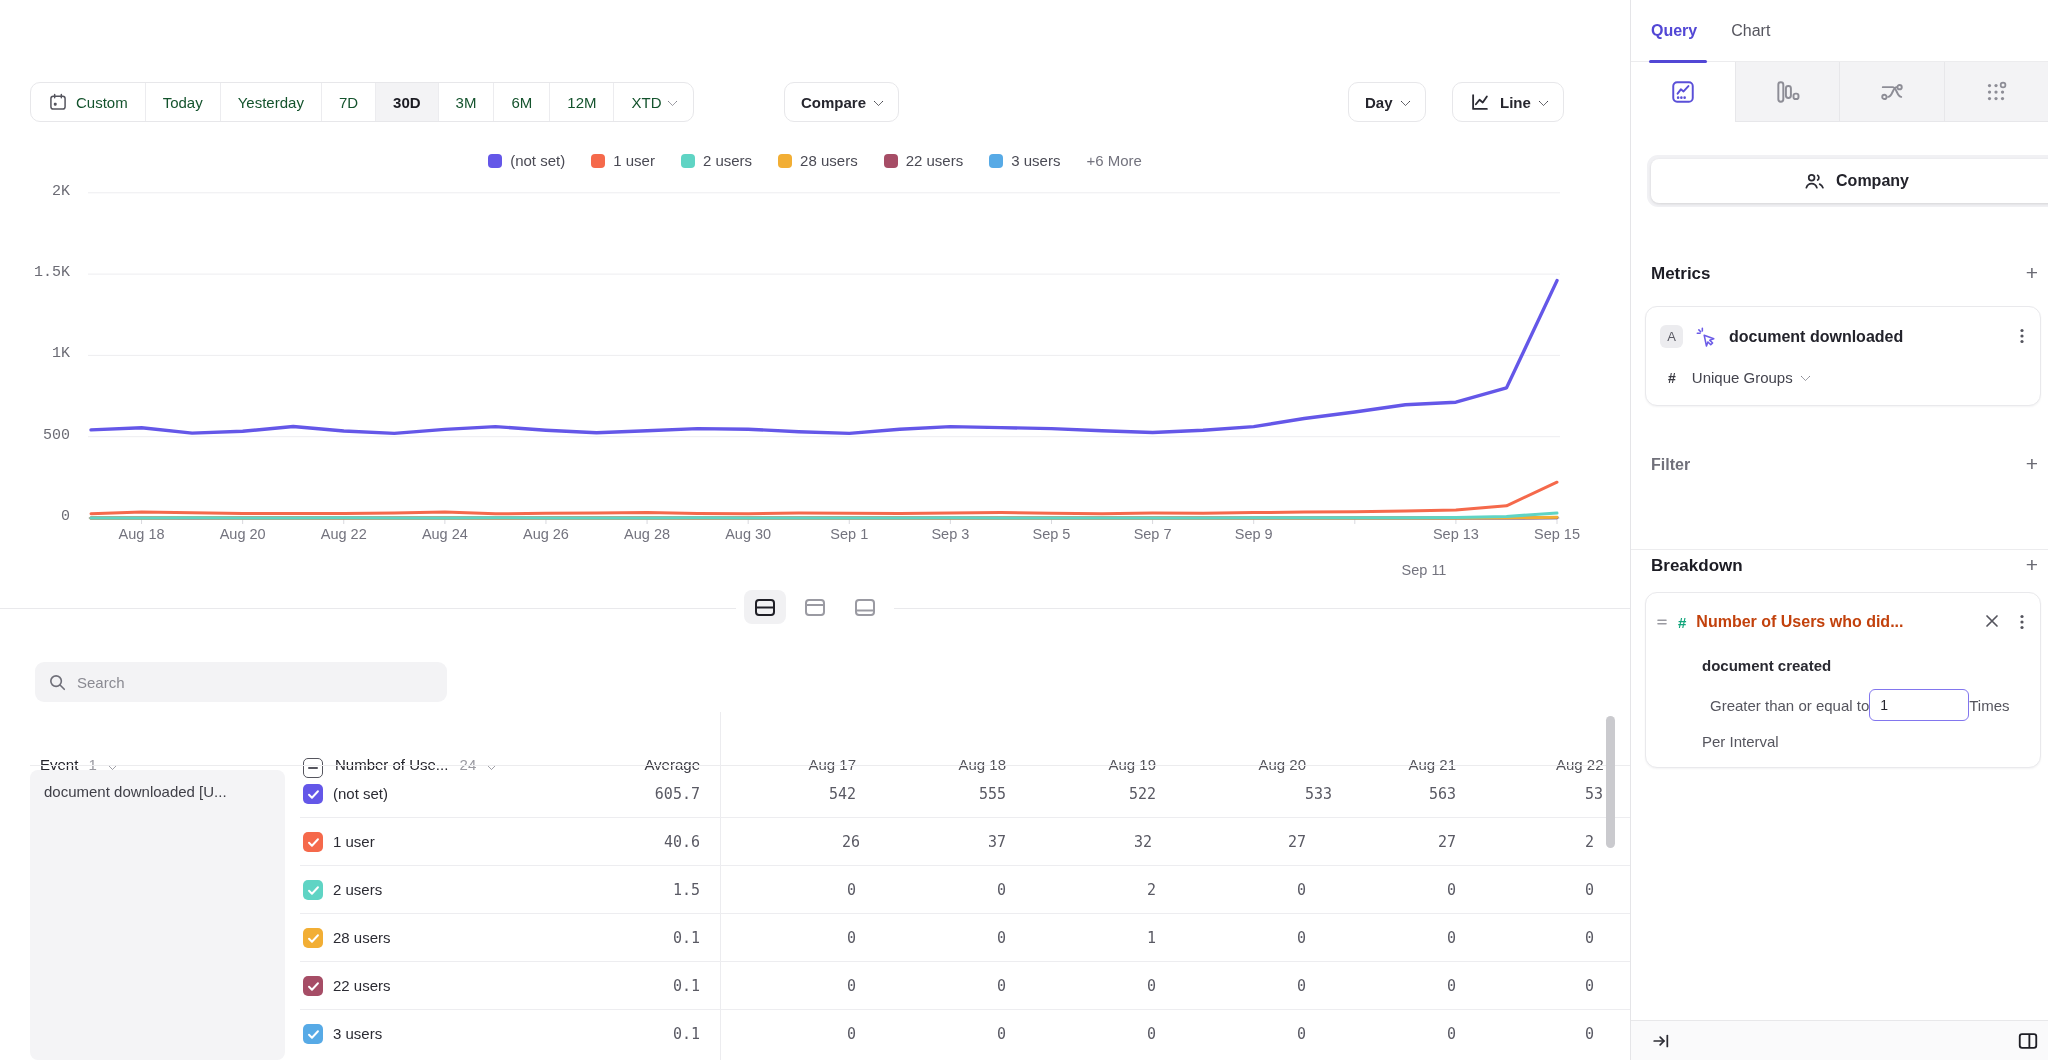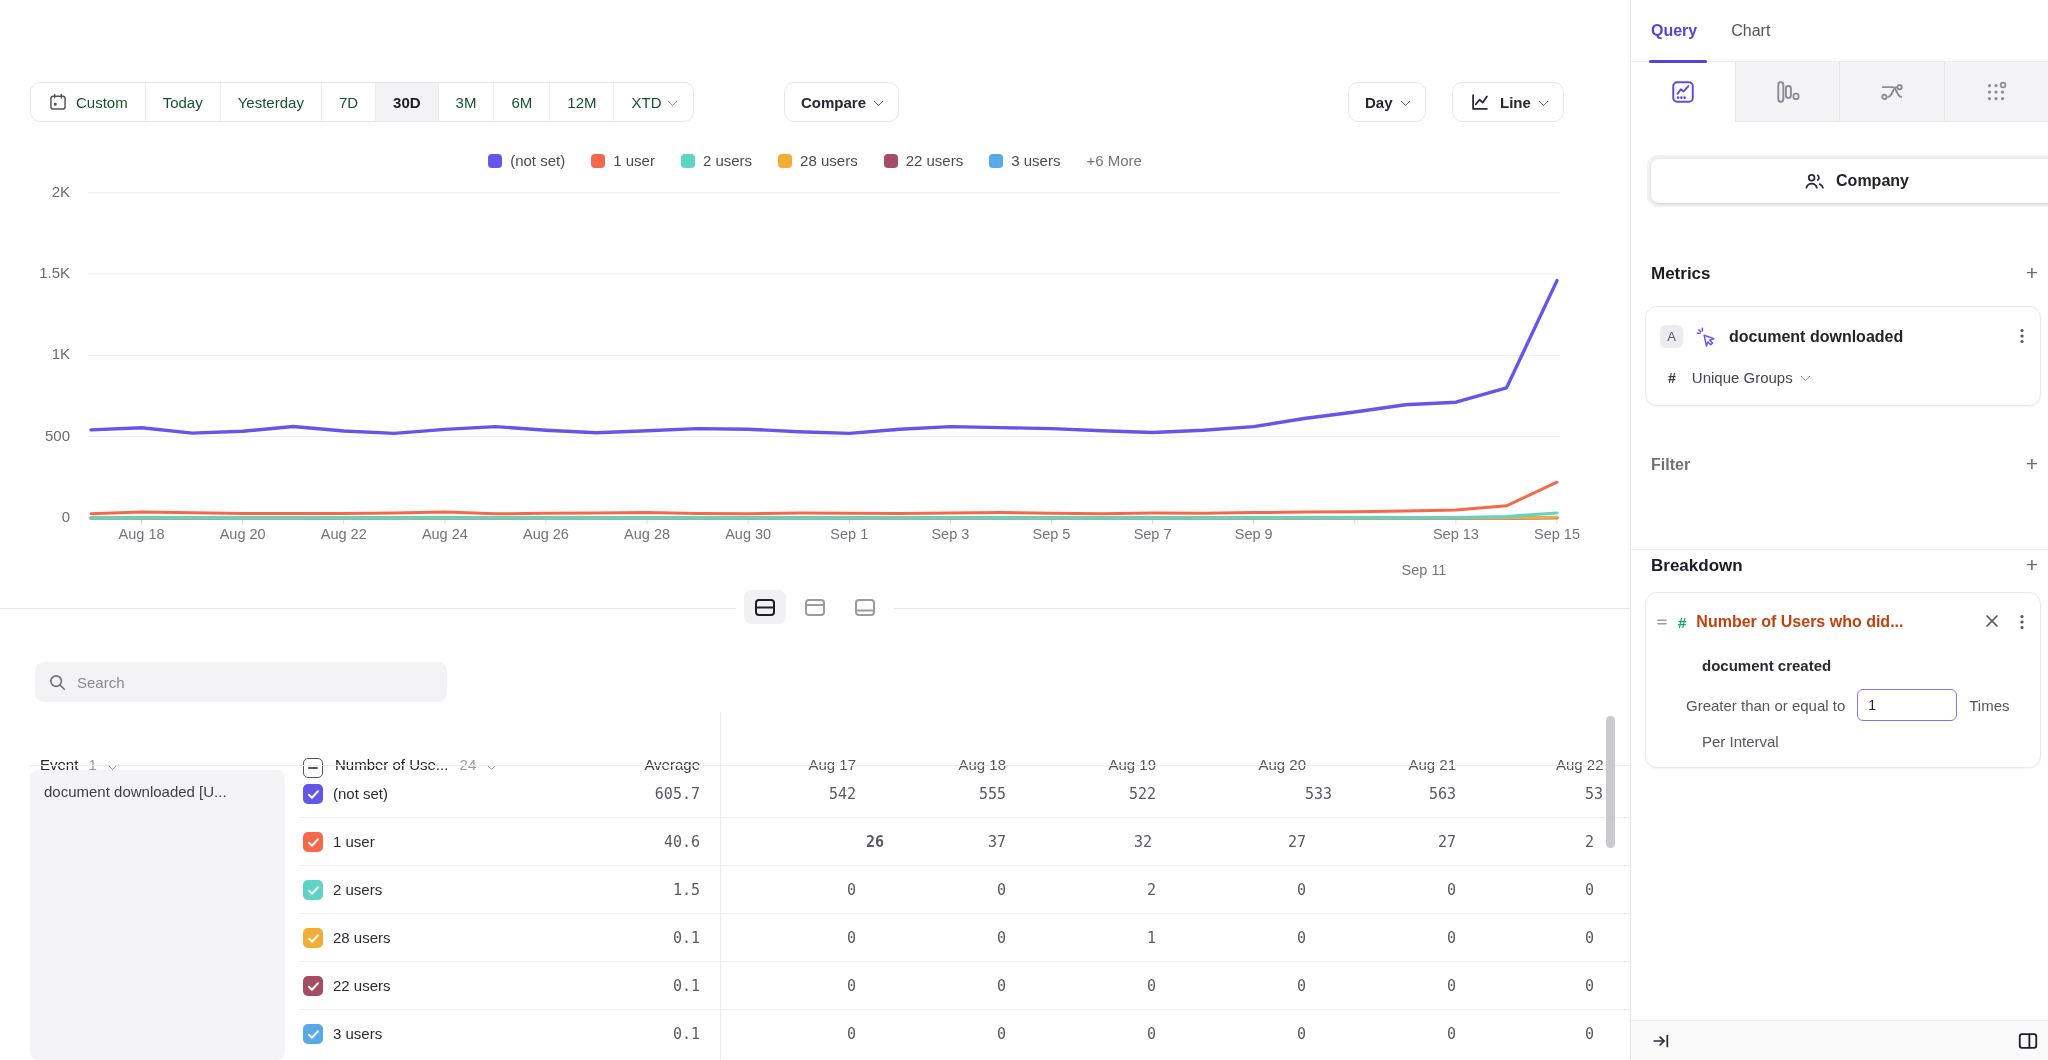--- a/index.html
+++ b/index.html
@@ -1,18 +1,18 @@
 <!DOCTYPE html>
 <html><head>
 <meta charset="utf-8">
 <style>
   * { margin:0; padding:0; box-sizing:border-box; }
   html,body { width:2048px; height:1060px; overflow:hidden; background:#fff;
     font-family:"Liberation Sans", sans-serif; color:#23232b; }
-  .mono { font-family:Liberation Sans, sans-serif; }
+  .mono { font-family:Liberation Mono, monospace; }
 
   #app { position:relative; width:2048px; height:1060px; }
   #left-panel { position:absolute; left:0; top:0; width:1630px; height:1060px; background:#fff; overflow:hidden; }
   #right-panel { position:absolute; left:1630px; top:0; width:418px; height:1060px; background:#fff; border-left:1px solid #e5e5e8; overflow:hidden; }
 
   
   .range-control { position:absolute; left:30px; top:82px; height:40px; display:flex;
     border:1px solid #e7e7ea; border-radius:10px; background:#fff; overflow:hidden; }
   .range-cell { display:flex; align-items:center; gap:8px; padding:0 17px; font-size:15px; color:#14532d;
     border-right:1px solid #ececef; cursor:pointer; white-space:nowrap; }
@@ -99,21 +99,21 @@
   .metric-name { font-size:16px; font-weight:bold; color:#23232b; }
   .metric-row2 { position:absolute; left:22px; top:62px; display:flex; align-items:center; gap:16px; }
   .hash { font-size:14px; font-weight:bold; color:#3a3a42; }
   .agg-label { font-size:15px; color:#44444e; display:flex; align-items:center; cursor:pointer; }
   .kebab { position:absolute; left:368px; top:20px; cursor:pointer; }
 
   .bd-row1 { position:absolute; left:10px; top:20px; display:flex; align-items:center; gap:10px; }
   .bd-title { font-size:16px; font-weight:bold; color:#c2410c; }
   .hash-green { font-size:15px; font-weight:bold; color:#12a67c; }
   .bd-event { position:absolute; left:56px; top:64px; font-size:15px; font-weight:bold; color:#2a2a32; }
-  .bd-cond { position:absolute; left:40px; top:96px; display:flex; align-items:center; gap:12px; font-size:15px; color:#55555e;justify-content:center; }
+  .bd-cond { position:absolute; left:64px; top:96px; display:flex; align-items:center; font-size:15px; color:#55555e;justify-content:center; }
   .bd-cond input { width:100px; height:32px; border:1.5px solid #8276ee; border-radius:6px; padding:0 10px;
     font-size:14px; color:#26262e; outline:none; font-family:"Liberation Sans", sans-serif; }
   .bd-per { position:absolute; left:56px; top:140px; font-size:15px; color:#55555e; }
   .bd-close { position:absolute; left:338px; top:20px; cursor:pointer; }
 
   #sb-divider { position:absolute; left:0; top:549px; width:418px; height:1px; background:#ececee; }
   #sb-footer { position:absolute; left:0; bottom:0; width:418px; height:40px; background:#fafafb; border-top:1px solid #e8e8ea; }
   #collapse-icon { position:absolute; left:20px; top:9px; cursor:pointer; }
   #panel-icon { position:absolute; left:386px; top:9px; cursor:pointer; }
 
@@ -346,21 +346,21 @@
           <div class="row-sep"></div>
         </div>
         <div class="trow" style="top: 818px;">
           <div class="cbx" style="background: rgb(245, 105, 75);">
             <svg width="13" height="11" viewBox="0 0 16 13" fill="none" stroke="#fff" stroke-width="2.4" stroke-linecap="round" stroke-linejoin="round">
               <path d="M2.5 6.8l3.6 3.7L13.5 2.5"></path>
             </svg>
           </div>
           <div class="row-label">1 user</div>
           <div class="num" style="left: 560px; width: 140px;">40.6</div>
-          <div class="num" style="left: 764px; width: 120px; font-weight: bold;">26</div>
+          <div class="num" style="left: 740px; width: 120px;">26</div>
           <div class="num" style="left: 886px; width: 120px;">37</div>
           <div class="num" style="left: 1032px; width: 120px;">32</div>
           <div class="num" style="left: 1186px; width: 120px;">27</div>
           <div class="num" style="left: 1336px; width: 120px;">27</div>
           <div class="num" style="left: 1585px; width: 80px; text-align: left;">2</div>
           <div class="row-sep"></div>
         </div>
         <div class="trow" style="top: 866px;">
           <div class="cbx" style="background: rgb(95, 212, 196);">
             <svg width="13" height="11" viewBox="0 0 16 13" fill="none" stroke="#fff" stroke-width="2.4" stroke-linecap="round" stroke-linejoin="round">

